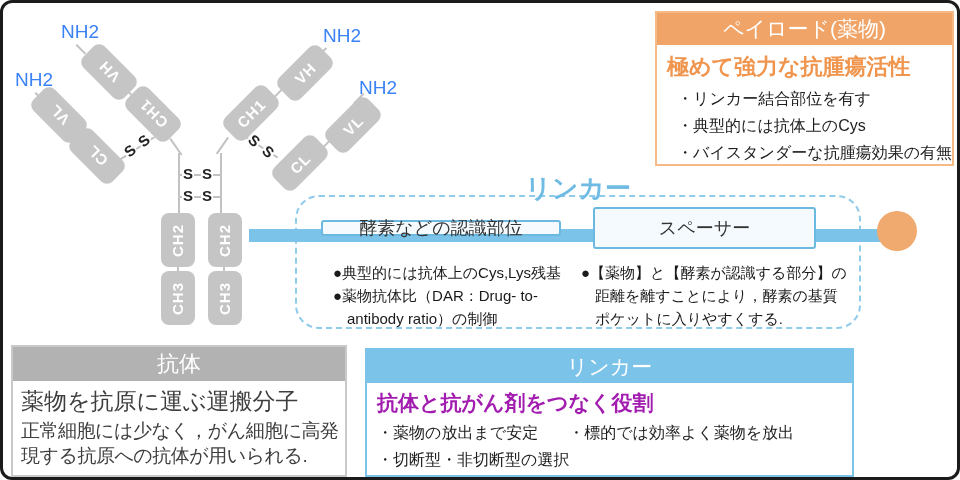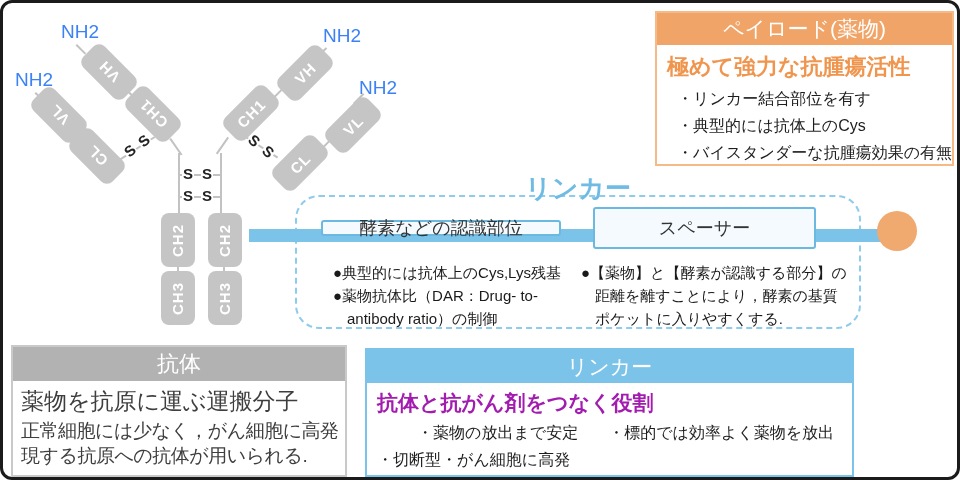--- a/index.html
+++ b/index.html
@@ -54,21 +54,21 @@
   #antibody-panel{left:8px;top:342px;width:336px;height:132px;border:2px solid #C9C9C9;}
   #antibody-panel .panel-header{height:34px;background:#B2B2B2;font-size:22px;}
   #antibody-heading{margin:5px 8px 1px;font-size:23px;color:#3E3E3E;white-space:nowrap;}
   #antibody-panel .bodytext{margin:0 0 0 8px;font-size:19px;line-height:25px;color:#3E3E3E;
     letter-spacing:-0.5px;white-space:nowrap;}
 
   #linker-panel{left:362px;top:345px;width:489px;height:129px;border:2px solid #7CC3E9;}
   #linker-panel .panel-header{height:33px;background:#7CC3E9;font-size:21px;}
   #linker-heading{margin:6px 10px 2px;font-size:21px;font-weight:bold;color:#a21caf;white-space:nowrap;}
   #linker-panel .bullets{margin:0 0 0 10px;font-size:16px;line-height:27px;color:#1d1d1d;white-space:nowrap;}
-  #linker-row1{display:flex;gap:30px;margin-left:40px;}
+  #linker-row1{display:flex;gap:30px;}
 </style>
 </head>
 <body>
 
 <div id="slide">
 
   <div>
 
     <div class="nh2" style="left:12px;top:66px;">NH2</div>
     <div class="nh2" style="left:58px;top:18px;">NH2</div>
@@ -169,17 +169,17 @@
   </div>
 
   <div class="panel" id="linker-panel">
     <div class="panel-header">リンカー</div>
     <div id="linker-heading">抗体と抗がん剤をつなく役割</div>
     <div class="bullets">
       <div id="linker-row1">
         <span>・薬物の放出まで安定</span>
         <span>・標的では効率よく薬物を放出</span>
       </div>
-      <div>・切断型・がん細胞に高発</div>
+      <div>・切断型・非切断型の選択</div>
     </div>
   </div>
 
 </div>
 
 </body></html>

